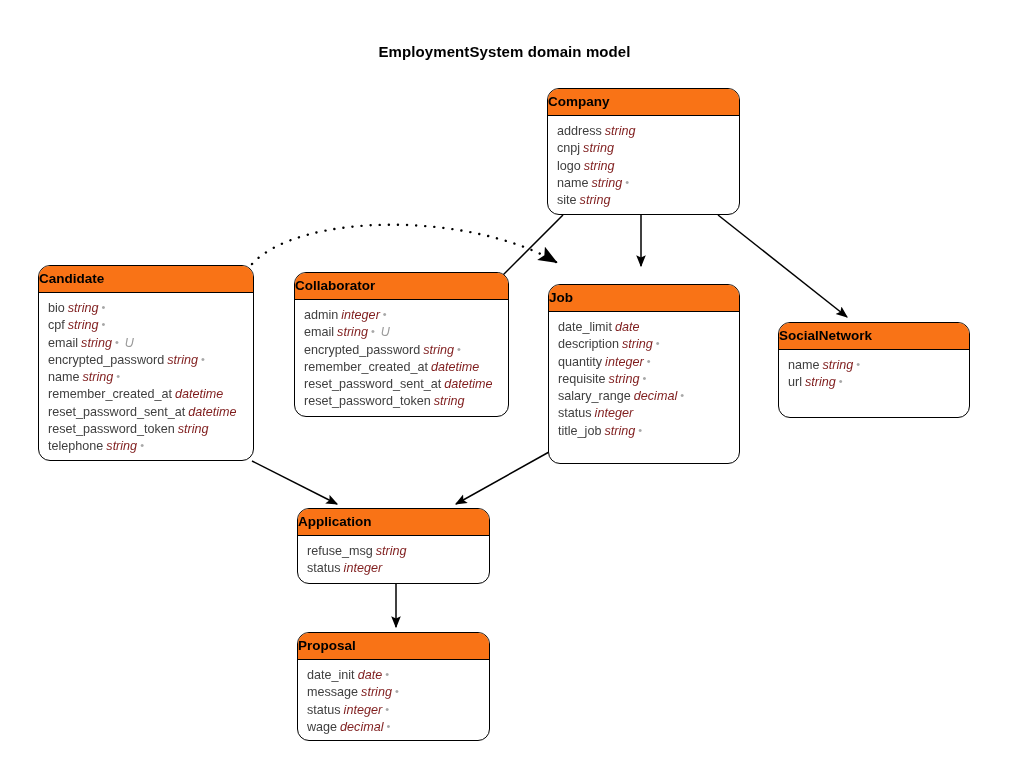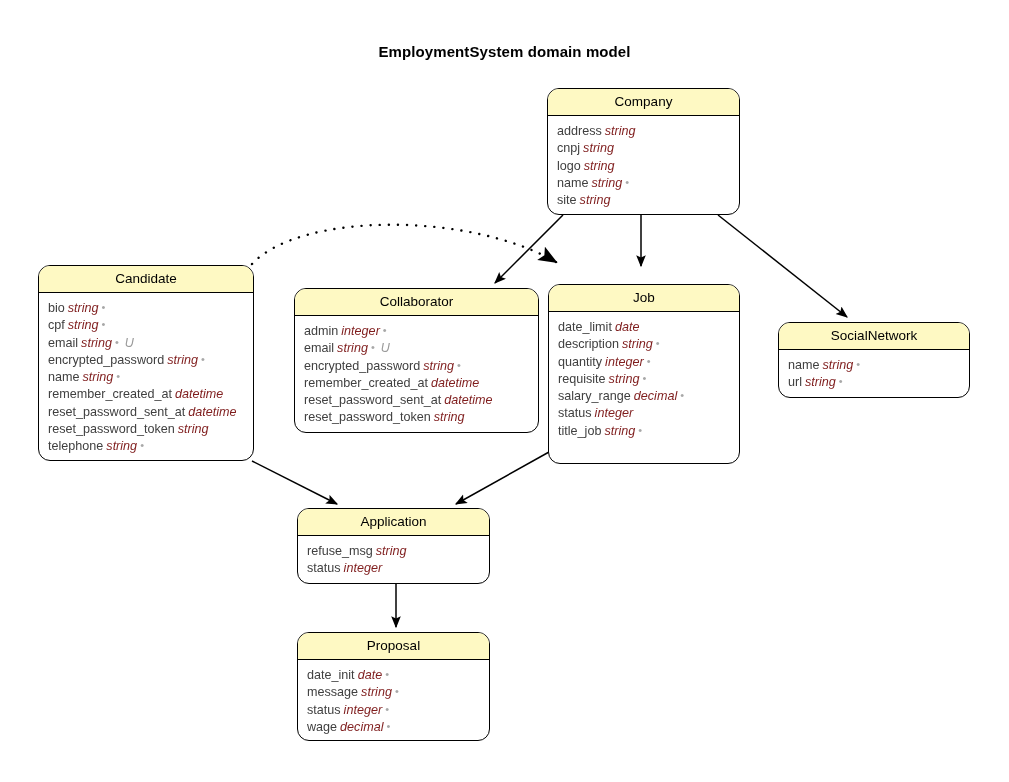--- a/index.html
+++ b/index.html
@@ -42,26 +42,26 @@
     position: absolute;
     box-sizing: border-box;
     border: 1.4px solid #000000;
     border-radius: 12px;
     background: #ffffff;
     overflow: hidden;
   }
   .entity-header {
     height: 26px;
     line-height: 26px;
-    text-align: center;
+    text-align: left;
     font-size: 13.5px;
-    font-weight: normal;
+    font-weight: bold;
     color: #000000;
     border-bottom: 1.4px solid #000000;
-    background: #fef9c3;
+    background: #f97316;
   }
   .entity-body {
     padding: 7px 0 7px 0;
   }
   .attr {
     font-size: 12.6px;
     line-height: 17.3px;
     color: #000000;
     white-space: nowrap;
     padding-left: 9px;
@@ -129,21 +129,21 @@
           <div class="attr"><span class="aname">cpf</span><span class="atype">string</span><span class="amark">•</span></div>
           <div class="attr"><span class="aname">email</span><span class="atype">string</span><span class="amark">•</span><span class="auniq">U</span></div>
           <div class="attr"><span class="aname">encrypted_password</span><span class="atype">string</span><span class="amark">•</span></div>
           <div class="attr"><span class="aname">name</span><span class="atype">string</span><span class="amark">•</span></div>
           <div class="attr"><span class="aname">remember_created_at</span><span class="atype">datetime</span></div>
           <div class="attr"><span class="aname">reset_password_sent_at</span><span class="atype">datetime</span></div>
           <div class="attr"><span class="aname">reset_password_token</span><span class="atype">string</span></div>
           <div class="attr"><span class="aname">telephone</span><span class="atype">string</span><span class="amark">•</span></div>
         </div>
       </div>
-      <div class="entity" style="left: 294px; top: 288px; width: 245px; height: 145px;">
+      <div class="entity" style="left: 294px; top: 272px; width: 215px; height: 145px;">
         <div class="entity-header">Collaborator</div>
         <div class="entity-body">
           <div class="attr"><span class="aname">admin</span><span class="atype">integer</span><span class="amark">•</span></div>
           <div class="attr"><span class="aname">email</span><span class="atype">string</span><span class="amark">•</span><span class="auniq">U</span></div>
           <div class="attr"><span class="aname">encrypted_password</span><span class="atype">string</span><span class="amark">•</span></div>
           <div class="attr"><span class="aname">remember_created_at</span><span class="atype">datetime</span></div>
           <div class="attr"><span class="aname">reset_password_sent_at</span><span class="atype">datetime</span></div>
           <div class="attr"><span class="aname">reset_password_token</span><span class="atype">string</span></div>
         </div>
       </div>
@@ -152,21 +152,21 @@
         <div class="entity-body">
           <div class="attr"><span class="aname">date_limit</span><span class="atype">date</span></div>
           <div class="attr"><span class="aname">description</span><span class="atype">string</span><span class="amark">•</span></div>
           <div class="attr"><span class="aname">quantity</span><span class="atype">integer</span><span class="amark">•</span></div>
           <div class="attr"><span class="aname">requisite</span><span class="atype">string</span><span class="amark">•</span></div>
           <div class="attr"><span class="aname">salary_range</span><span class="atype">decimal</span><span class="amark">•</span></div>
           <div class="attr"><span class="aname">status</span><span class="atype">integer</span></div>
           <div class="attr"><span class="aname">title_job</span><span class="atype">string</span><span class="amark">•</span></div>
         </div>
       </div>
-      <div class="entity" style="left: 778px; top: 322px; width: 192px; height: 76px;">
+      <div class="entity" style="left: 778px; top: 322px; width: 192px; height: 96px;">
         <div class="entity-header">SocialNetwork</div>
         <div class="entity-body">
           <div class="attr"><span class="aname">name</span><span class="atype">string</span><span class="amark">•</span></div>
           <div class="attr"><span class="aname">url</span><span class="atype">string</span><span class="amark">•</span></div>
         </div>
       </div>
       <div class="entity" style="left: 297px; top: 508px; width: 193px; height: 76px;">
         <div class="entity-header">Application</div>
         <div class="entity-body">
           <div class="attr"><span class="aname">refuse_msg</span><span class="atype">string</span></div>

